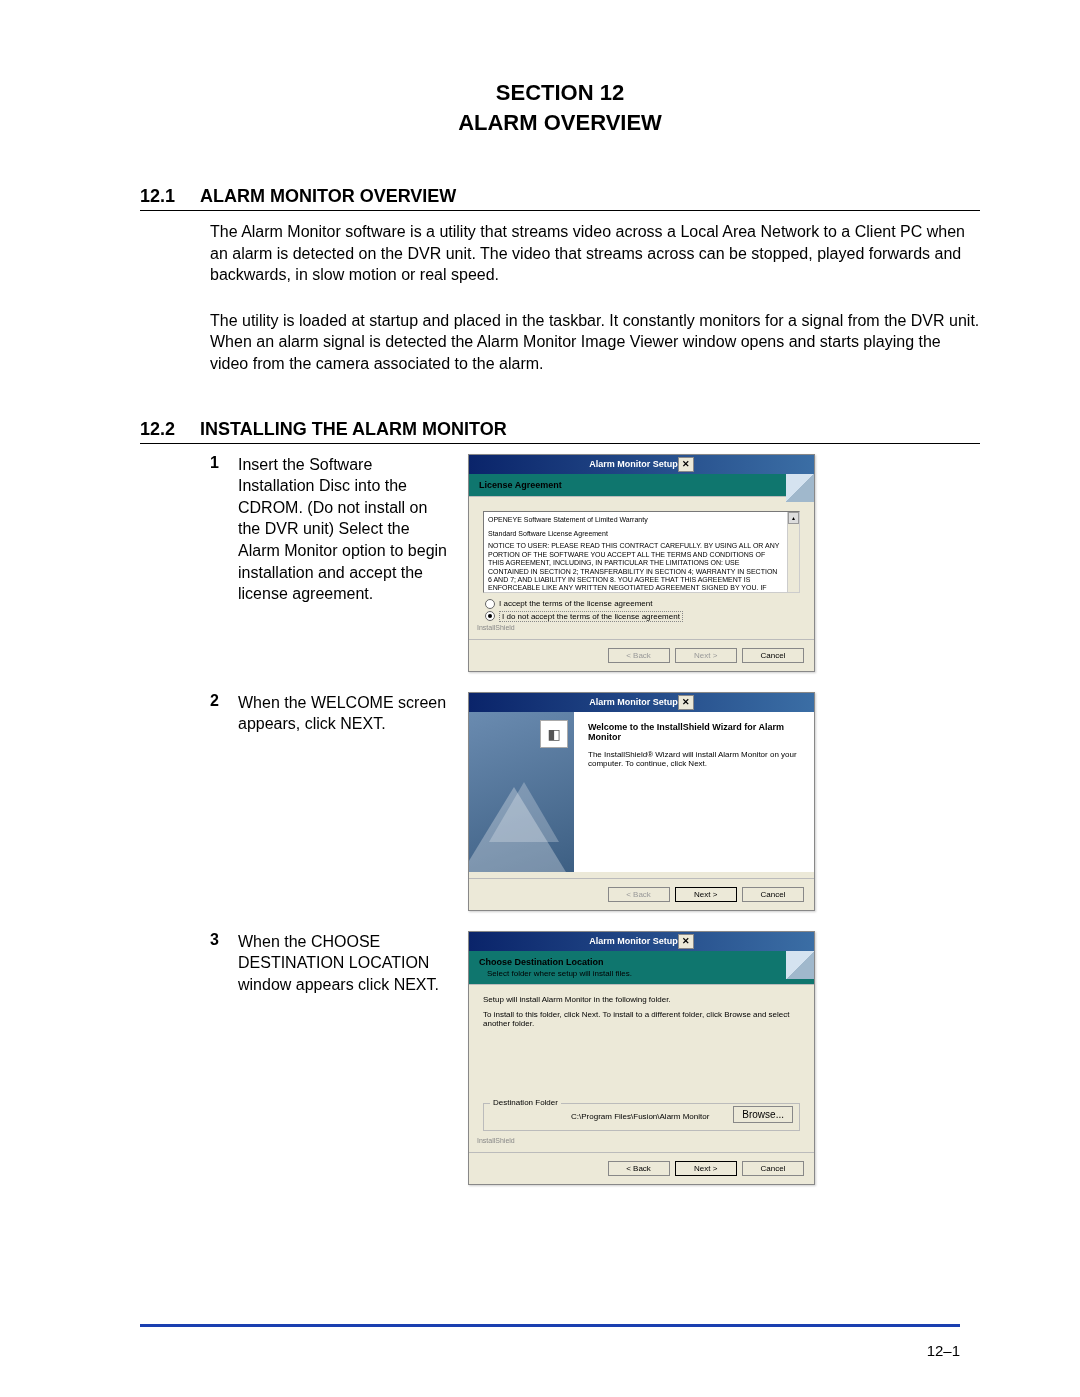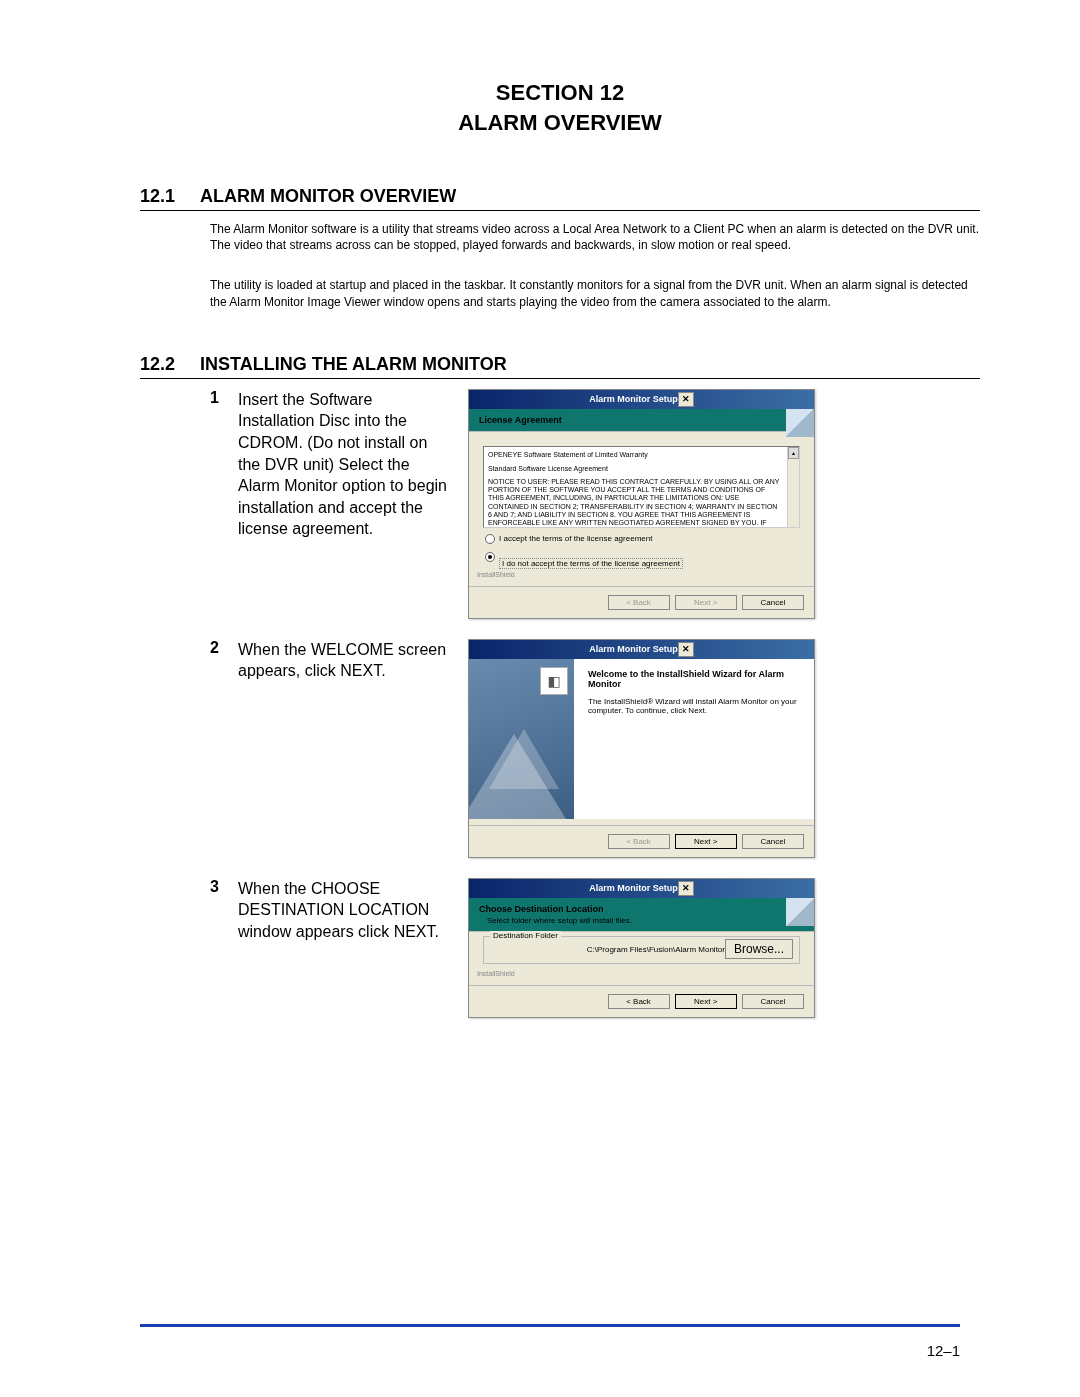--- a/index.html
+++ b/index.html
@@ -37,21 +37,21 @@
   .heading-num {
     font-weight: bold;
     font-size: 18px;
     width: 60px;
   }
   .heading-text {
     font-weight: bold;
     font-size: 18px;
   }
   .body-text {
-    font-size: 12px;
+    font-size: 16px;
     line-height: 1.35;
     margin-left: 70px;
     margin-bottom: 24px;
   }
   .steps-container {
     margin-left: 70px;
   }
   .step-row {
     display: flex;
     align-items: flex-start;
@@ -263,23 +263,24 @@
     top: -6px;
     left: 6px;
     background: #ece9d8;
     padding: 0 3px;
     font-size: 8px;
   }
   .browse-btn {
     float: right;
     border: 1px solid #888;
     padding: 2px 8px;
-    font-size: 12px;
+    font-size: 10px;
     margin-top: -2px;
     background: #ece9d8;
+    margin-left: 24px;
   }
   .brand-small {
     font-size: 7px;
     color: #888;
     padding: 0 8px 2px 8px;
   }
   .footer-rule {
     position: absolute;
     left: 140px;
     right: 120px;
@@ -344,21 +345,21 @@
           <div class="scrollbar-stub">
             <div class="scroll-arrow">▴</div>
           </div>
         </div>
         <div class="radio-row">
           <span class="dot"></span>
           <span>I accept the terms of the license agreement</span>
         </div>
         <div class="radio-row">
           <span class="dot filled"></span>
-          <span style="border:1px dotted #888;padding:0 2px;margin-top:12px;">I do not accept the terms of the license agreement</span>
+          <span style="border:1px dotted #888;padding:0 2px;">I do not accept the terms of the license agreement</span>
         </div>
         <div class="brand-small">InstallShield</div>
         <div class="button-bar">
           <span class="btn disabled">&lt; Back</span>
           <span class="btn disabled">Next &gt;</span>
           <span class="btn">Cancel</span>
         </div>
       </div>
     </div>
 
@@ -397,20 +398,25 @@
           <span>Alarm Monitor Setup</span>
           <span class="close-x">✕</span>
         </div>
         <div class="panel-header">
           <div>
             <div class="panel-header-title">Choose Destination Location</div>
             <div class="panel-header-sub">Select folder where setup will install files.</div>
           </div>
           <div class="curl-corner"></div>
         </div>
+        <div class="dest-body">
+          <div>Setup will install Alarm Monitor in the following folder.</div>
+          <div style="height:6px"></div>
+          <div>To install to this folder, click Next. To install to a different folder, click Browse and select another folder.</div>
+        </div>
         <div class="dest-folder-box">
           <span class="dest-folder-label">Destination Folder</span>
           <span class="browse-btn">Browse...</span>
           <div style="line-height:18px;text-align:right;">C:\Program Files\Fusion\Alarm Monitor</div>
         </div>
         <div class="brand-small">InstallShield</div>
         <div class="button-bar">
           <span class="btn">&lt; Back</span>
           <span class="btn bold">Next &gt;</span>
           <span class="btn">Cancel</span>

